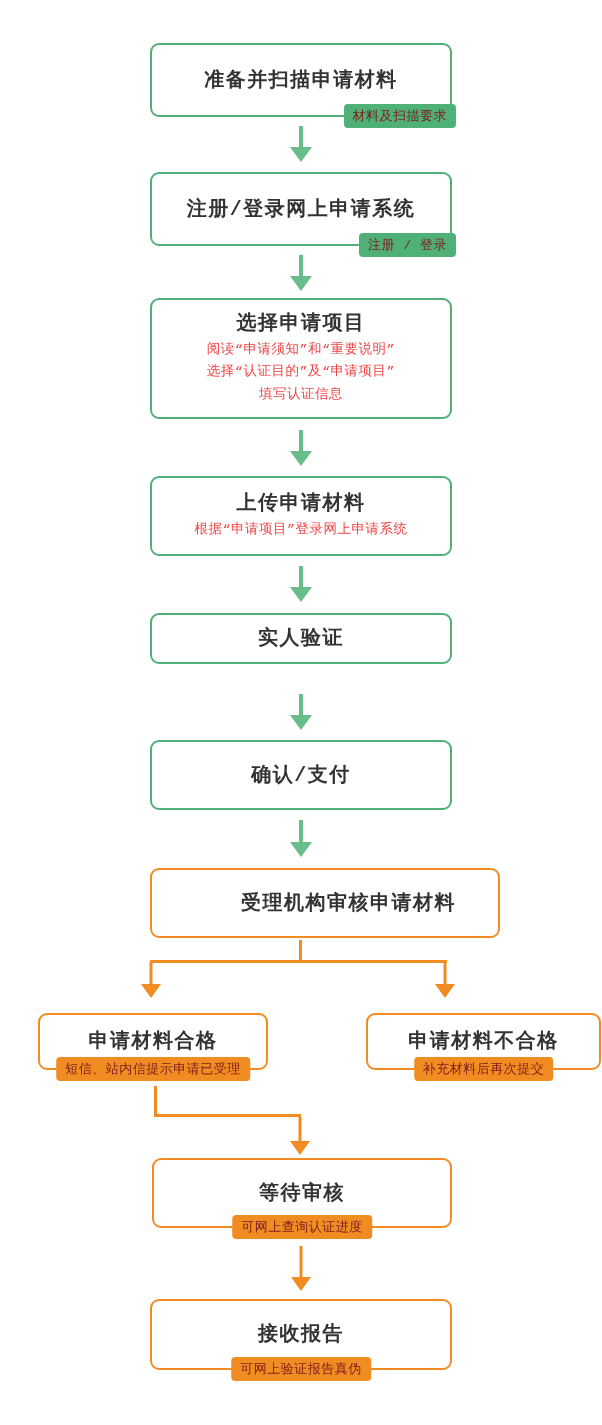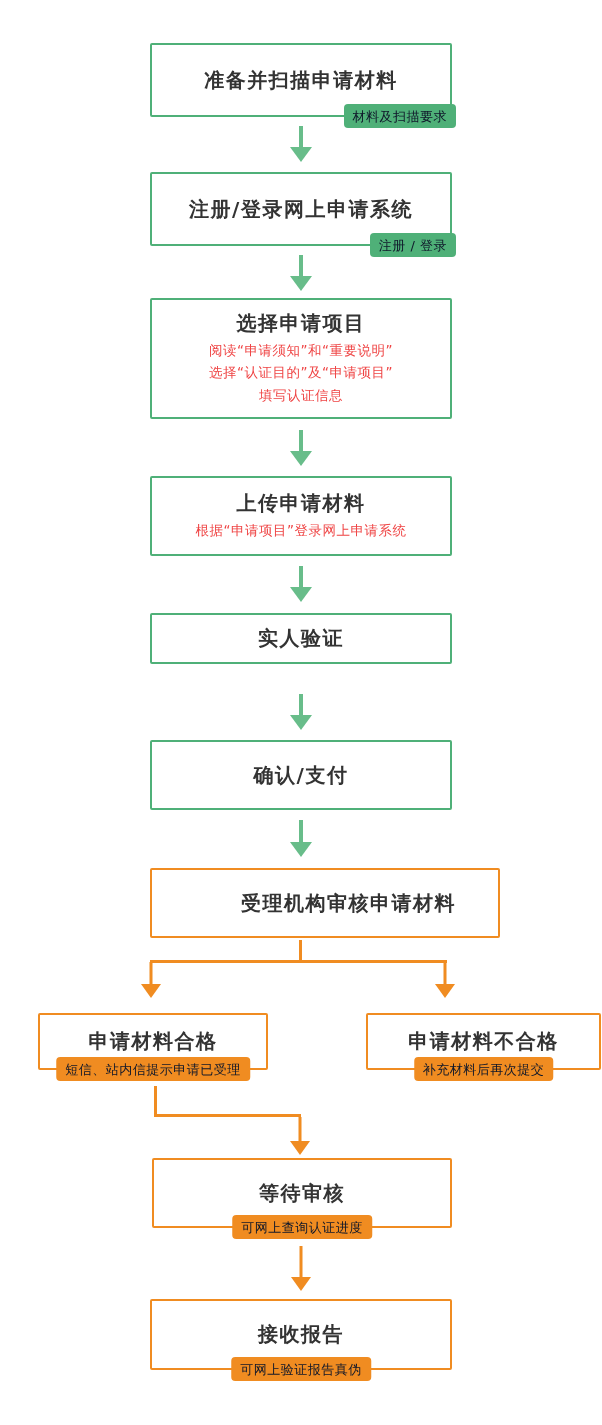--- a/index.html
+++ b/index.html
@@ -1,29 +1,29 @@
 <!DOCTYPE html>
 <html><head>
 <meta charset="utf-8">
 <style>
   * { box-sizing: border-box; }
   html, body { margin: 0; padding: 0; background: #ffffff; }
   body { font-family: "DejaVu Sans", "Liberation Sans", sans-serif; }
   .canvas { position: relative; width: 602px; height: 1425px; background: #ffffff; overflow: hidden; margin: 0 auto; }
 
   
-  .box { position: absolute; background: #ffffff; border: 2px solid #4fb078; border-radius: 2px;
-         display: flex; flex-direction: column; align-items: center; justify-content: center; }
+  .box { position: absolute; background: #ffffff; border: 2px solid #4fb078; border-radius: 9px;
+         display: flex; flex-direction: column; align-items: center; justify-content: center; font-family: Liberation Mono, monospace; }
   .box.orange { border-color: #f08c21; }
   .title { font-size: 20px; font-weight: 700; color: #333333; letter-spacing: 1.5px; line-height: 1.25; text-align: center; }
   .sub { font-size: 13.5px; color: #ef4444; letter-spacing: 0.5px; line-height: 1.65; text-align: center; }
   .subwrap { margin-top: 3px; }
 
   
-  .badge { position: absolute; bottom: -13px; background: #4fb078; color: #0f172a; font-size: 13px;
+  .badge { position: absolute; bottom: -13px; background: #4fb078; color: #7f1d1d; font-size: 13px;
            line-height: 1; padding: 6px 9px 5px; border-radius: 4px; white-space: nowrap; z-index: 2; letter-spacing: 0.5px; }
   .badge.right { right: -6px; }
   .badge.center { left: 50%; transform: translateX(-50%); }
   .badge.orange { background: #f08c21; }
 
   
   .v-arrow { position: absolute; width: 24px; }
   .v-arrow .shaft { position: absolute; left: 50%; transform: translateX(-50%); top: 0; bottom: 12px; width: 4px; display: block; }
   .v-arrow .head { position: absolute; left: 50%; transform: translateX(-50%); bottom: 0; width: 0; height: 0; display: block;
                    border-left: 11px solid transparent; border-right: 11px solid transparent; border-top: 15px solid; }

